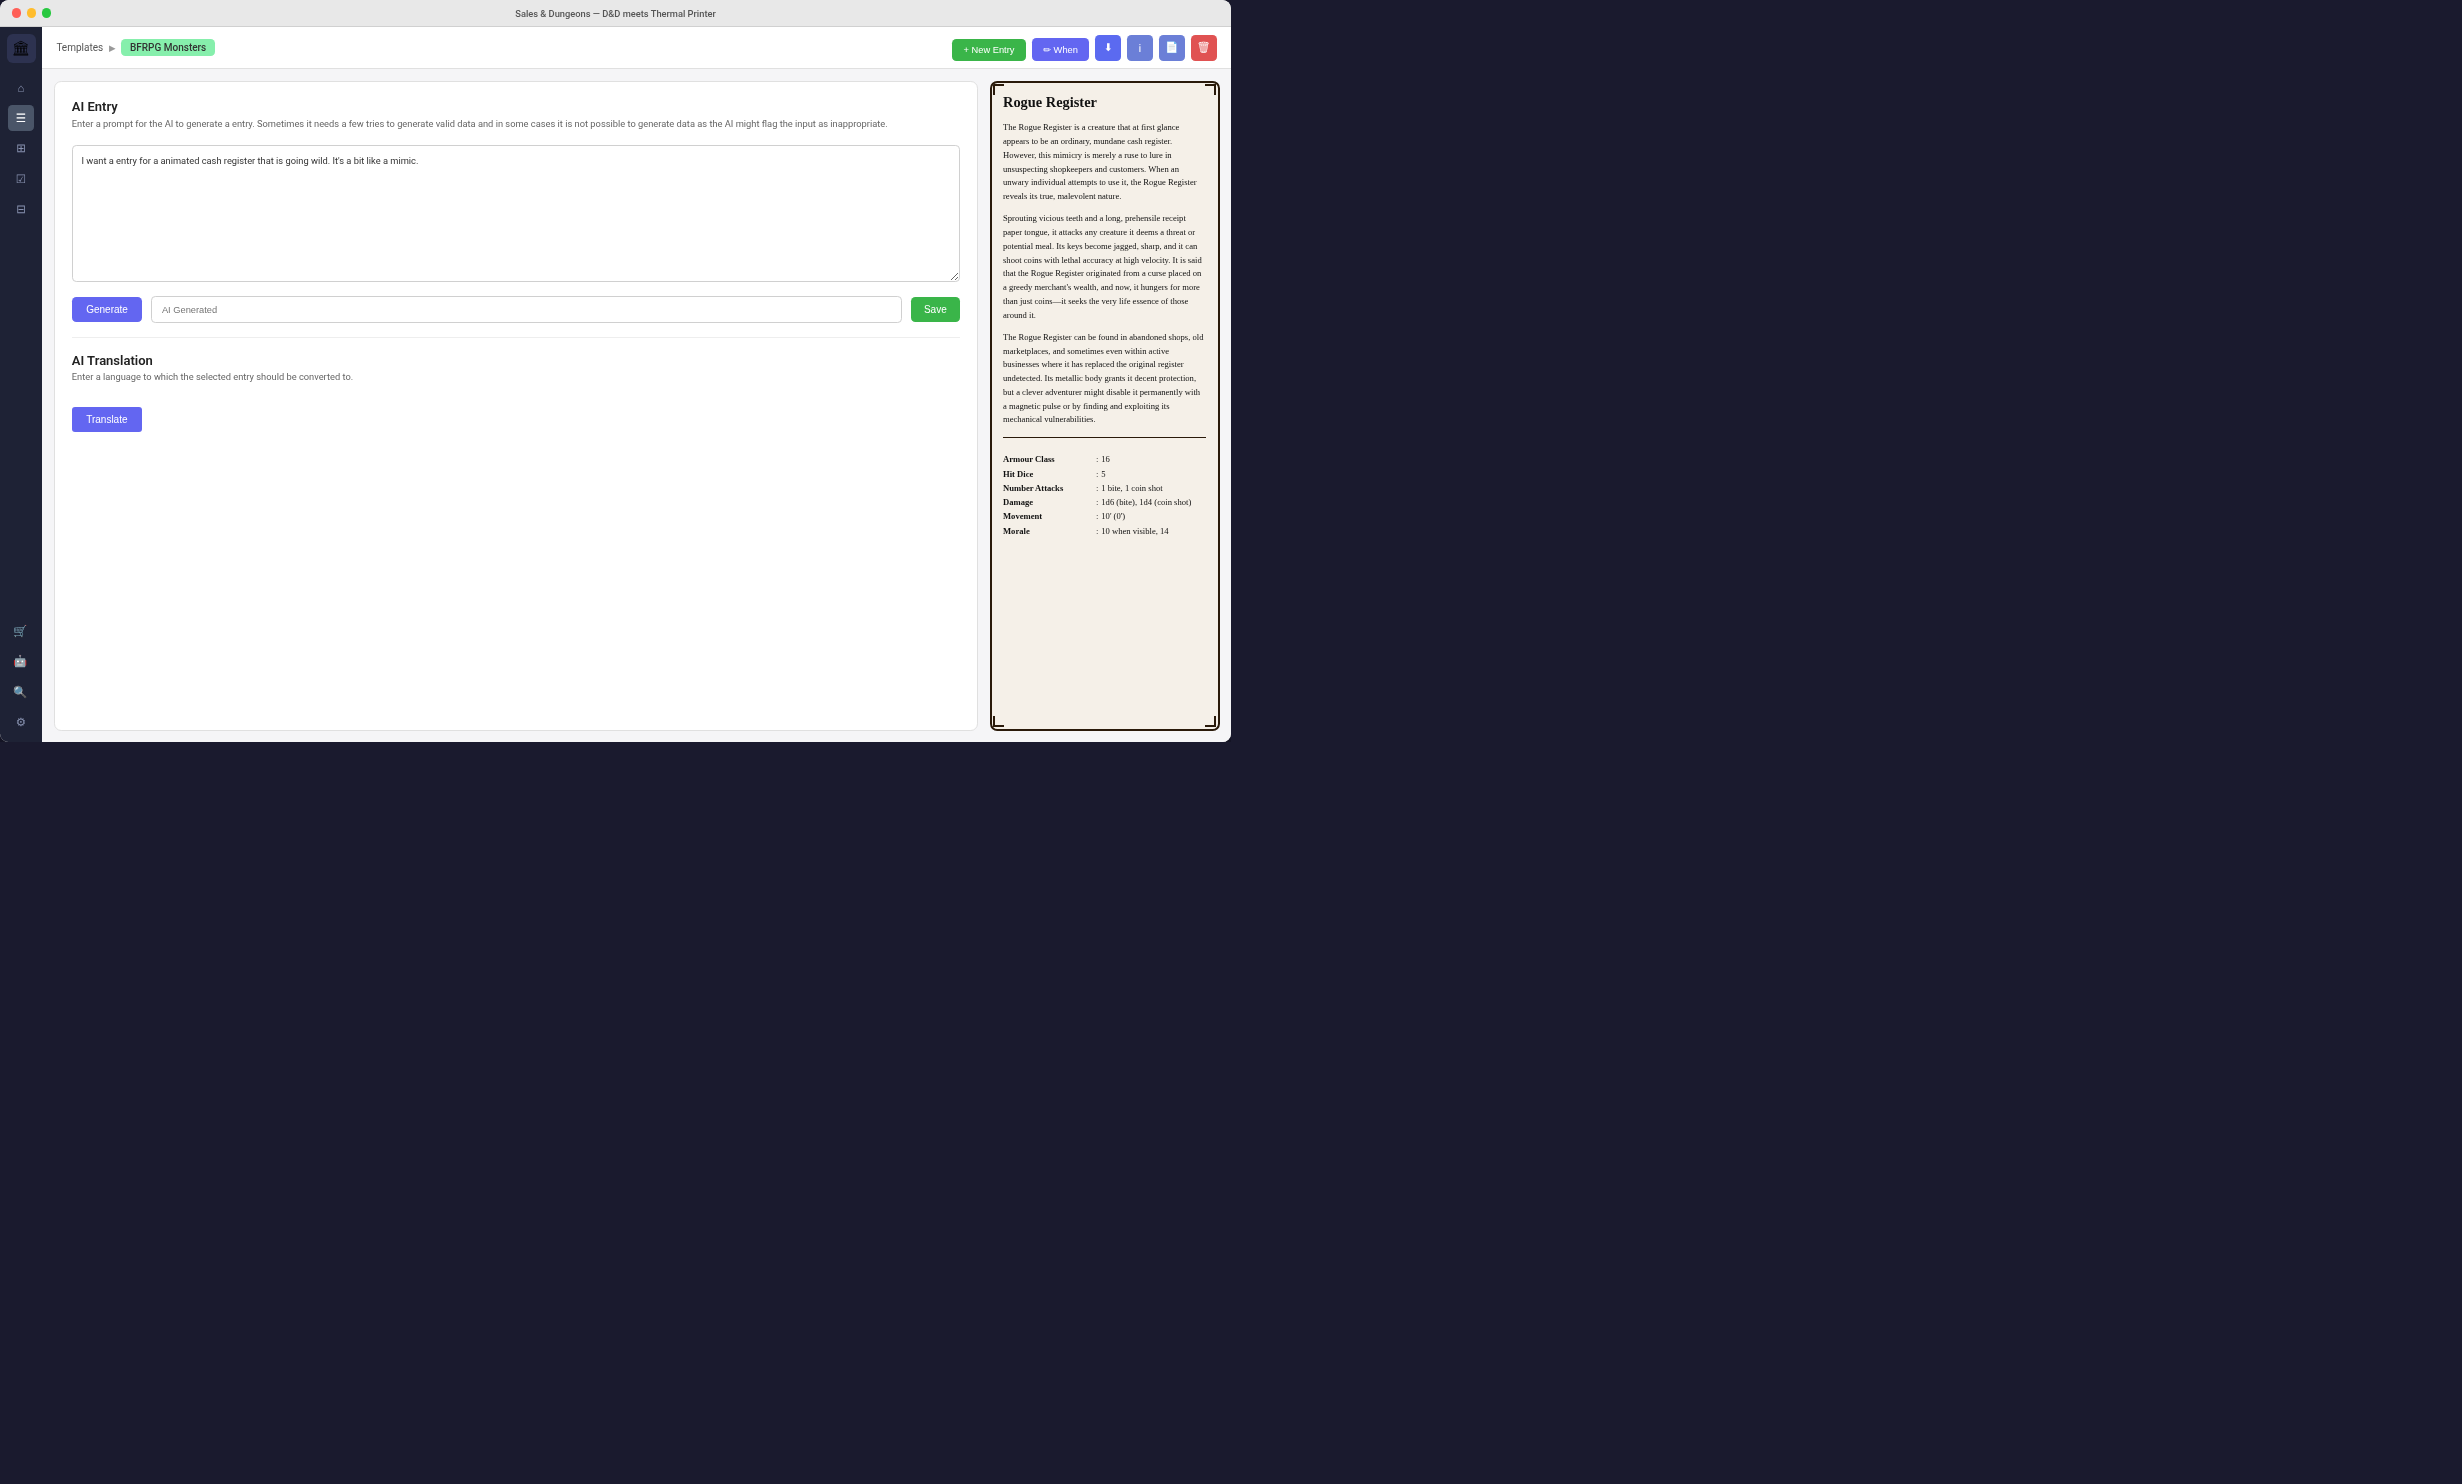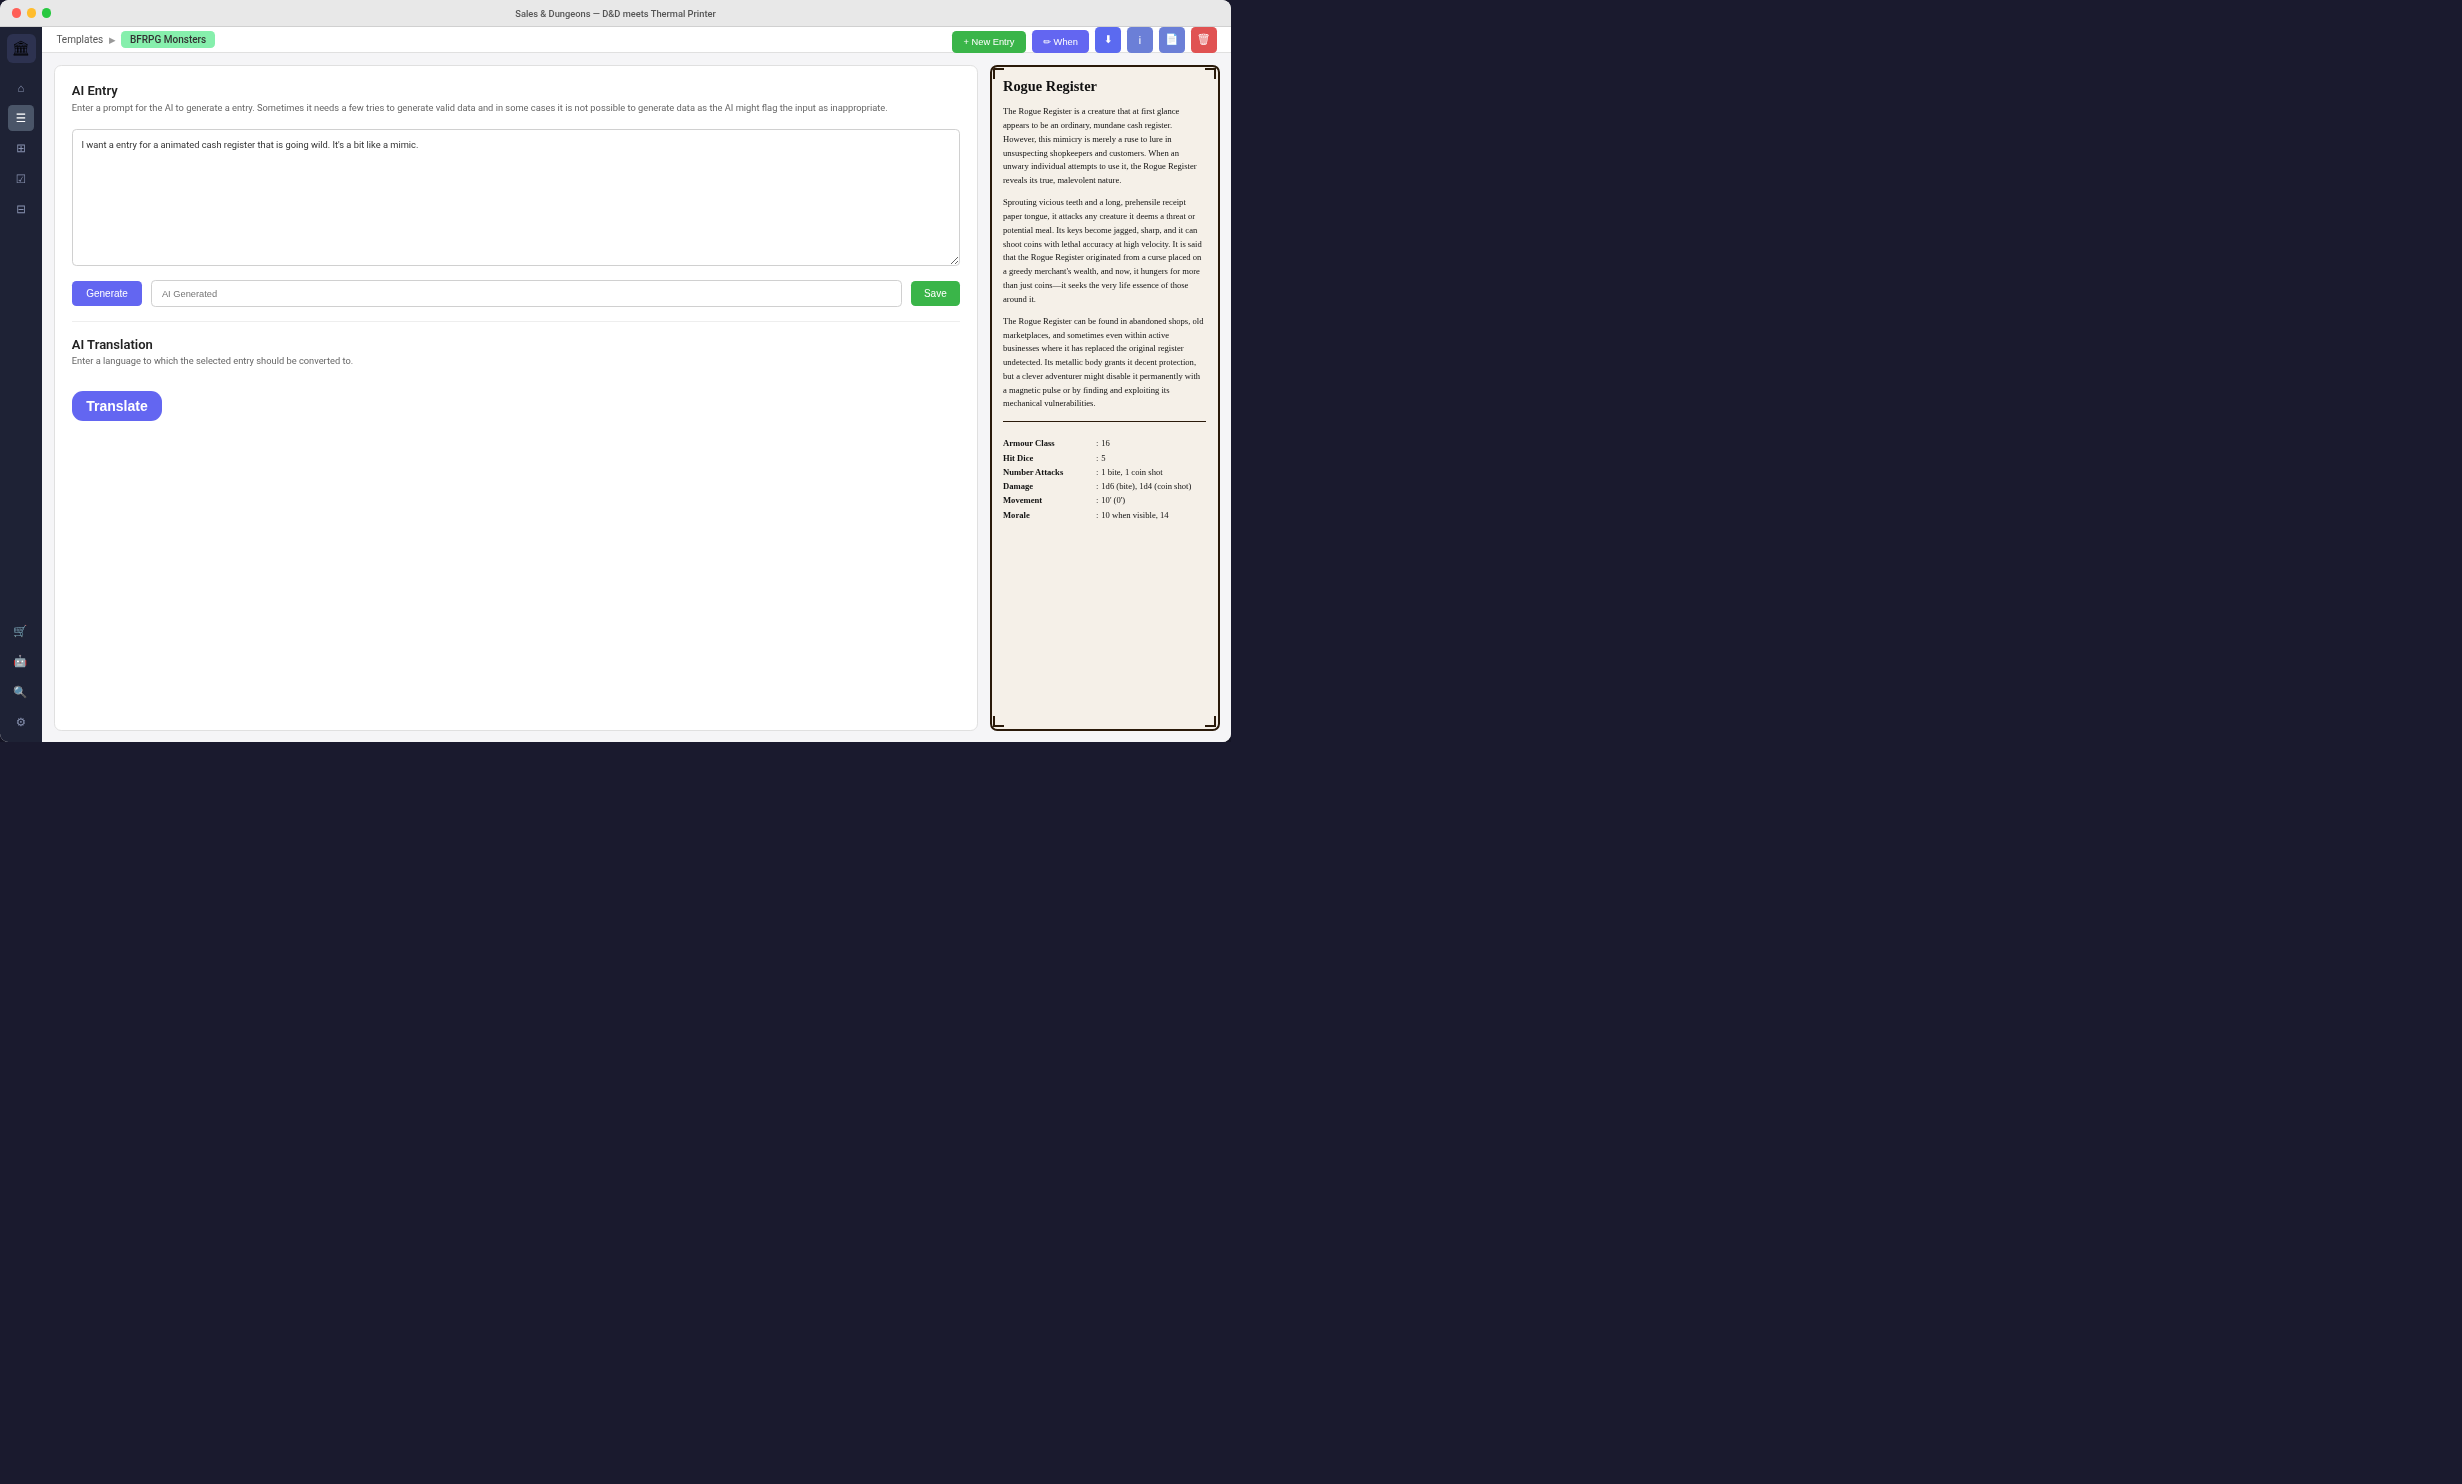--- a/index.html
+++ b/index.html
@@ -104,21 +104,21 @@
       display: flex;
       flex-direction: column;
       background: #f5f5f7;
       overflow: hidden;
     }
     
     .top-bar {
       background: #fff;
       border-bottom: 0.7px solid #e0e0e0;
       padding: 0 14.4px;
-      height: 26px;
+      height: 42px;
       display: flex;
       align-items: center;
       justify-content: space-between;
       flex-shrink: 0;
     }
     .breadcrumb {
       display: flex;
       align-items: center;
       gap: 5.8px;
       font-size: 10px;
@@ -267,25 +267,25 @@
       border-radius: 4.3px;
       font-size: 9.3px;
       color: #999;
       outline: none;
       margin-top: 8.6px;
     }
     .btn-translate {
       background: #6366f1;
       color: #fff;
       padding: 7.2px 14.4px;
-      border-radius: 11px;
+      border-radius: 3px;
       border: none;
       cursor: pointer;
-      font-size: 14px;
-      font-weight: 700;
+      font-size: 10px;
+      font-weight: 400;
       margin-top: 8.6px;
     }
     
     .right-panel {
       width: 230px;
       flex-shrink: 0;
       background: #f5f0e8;
       border-radius: 7.2px;
       overflow-y: auto;
       border: 2.2px solid #2a1a0a;

